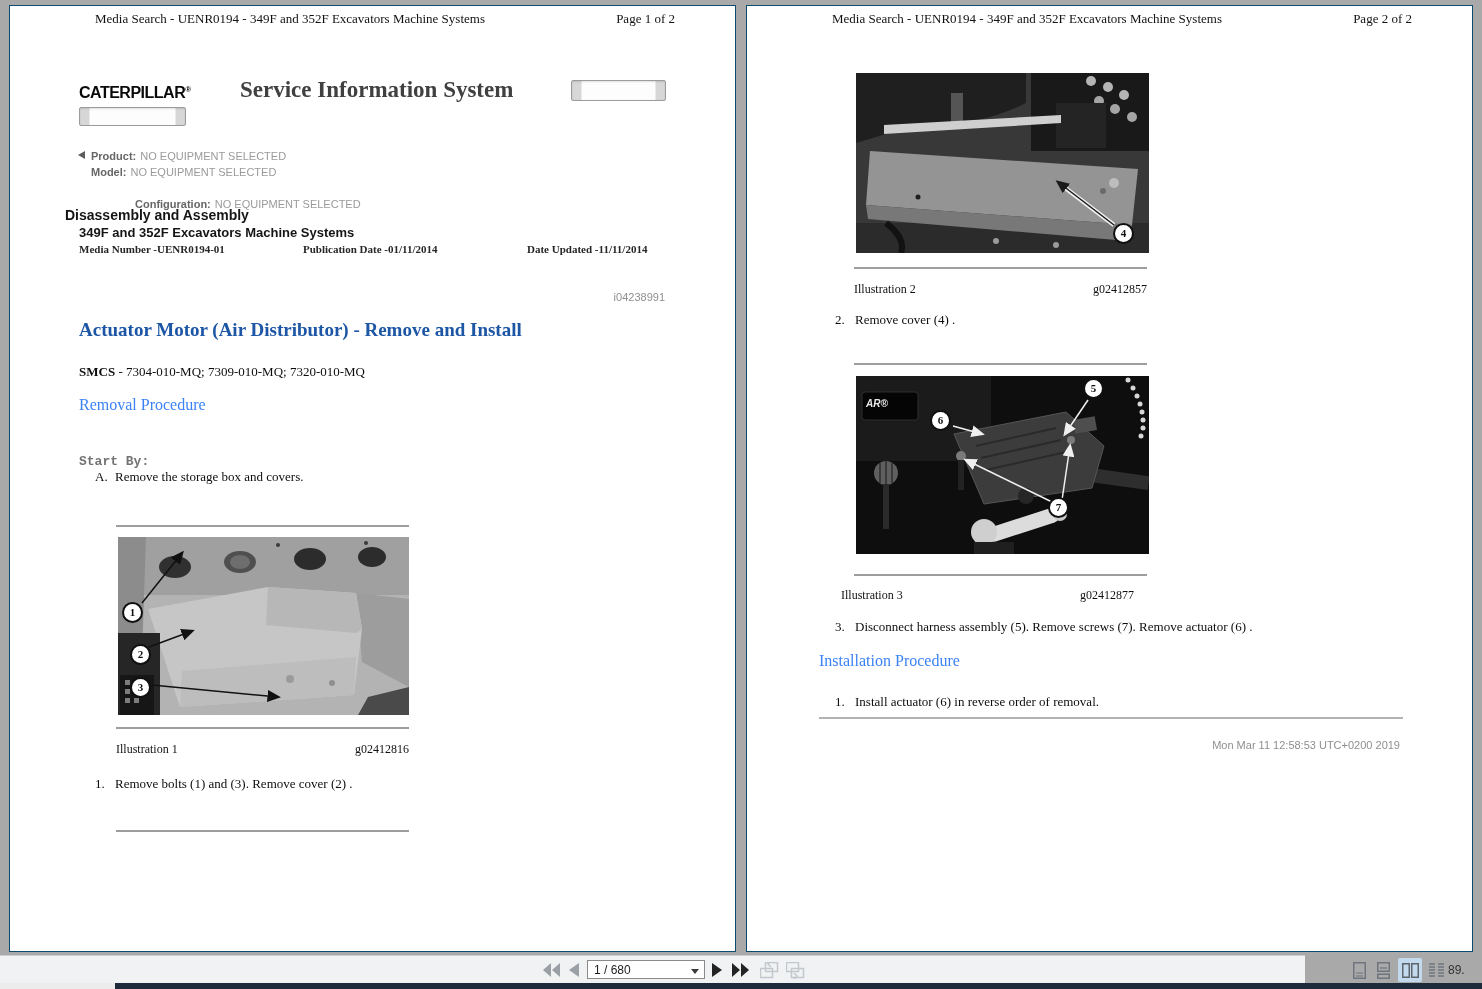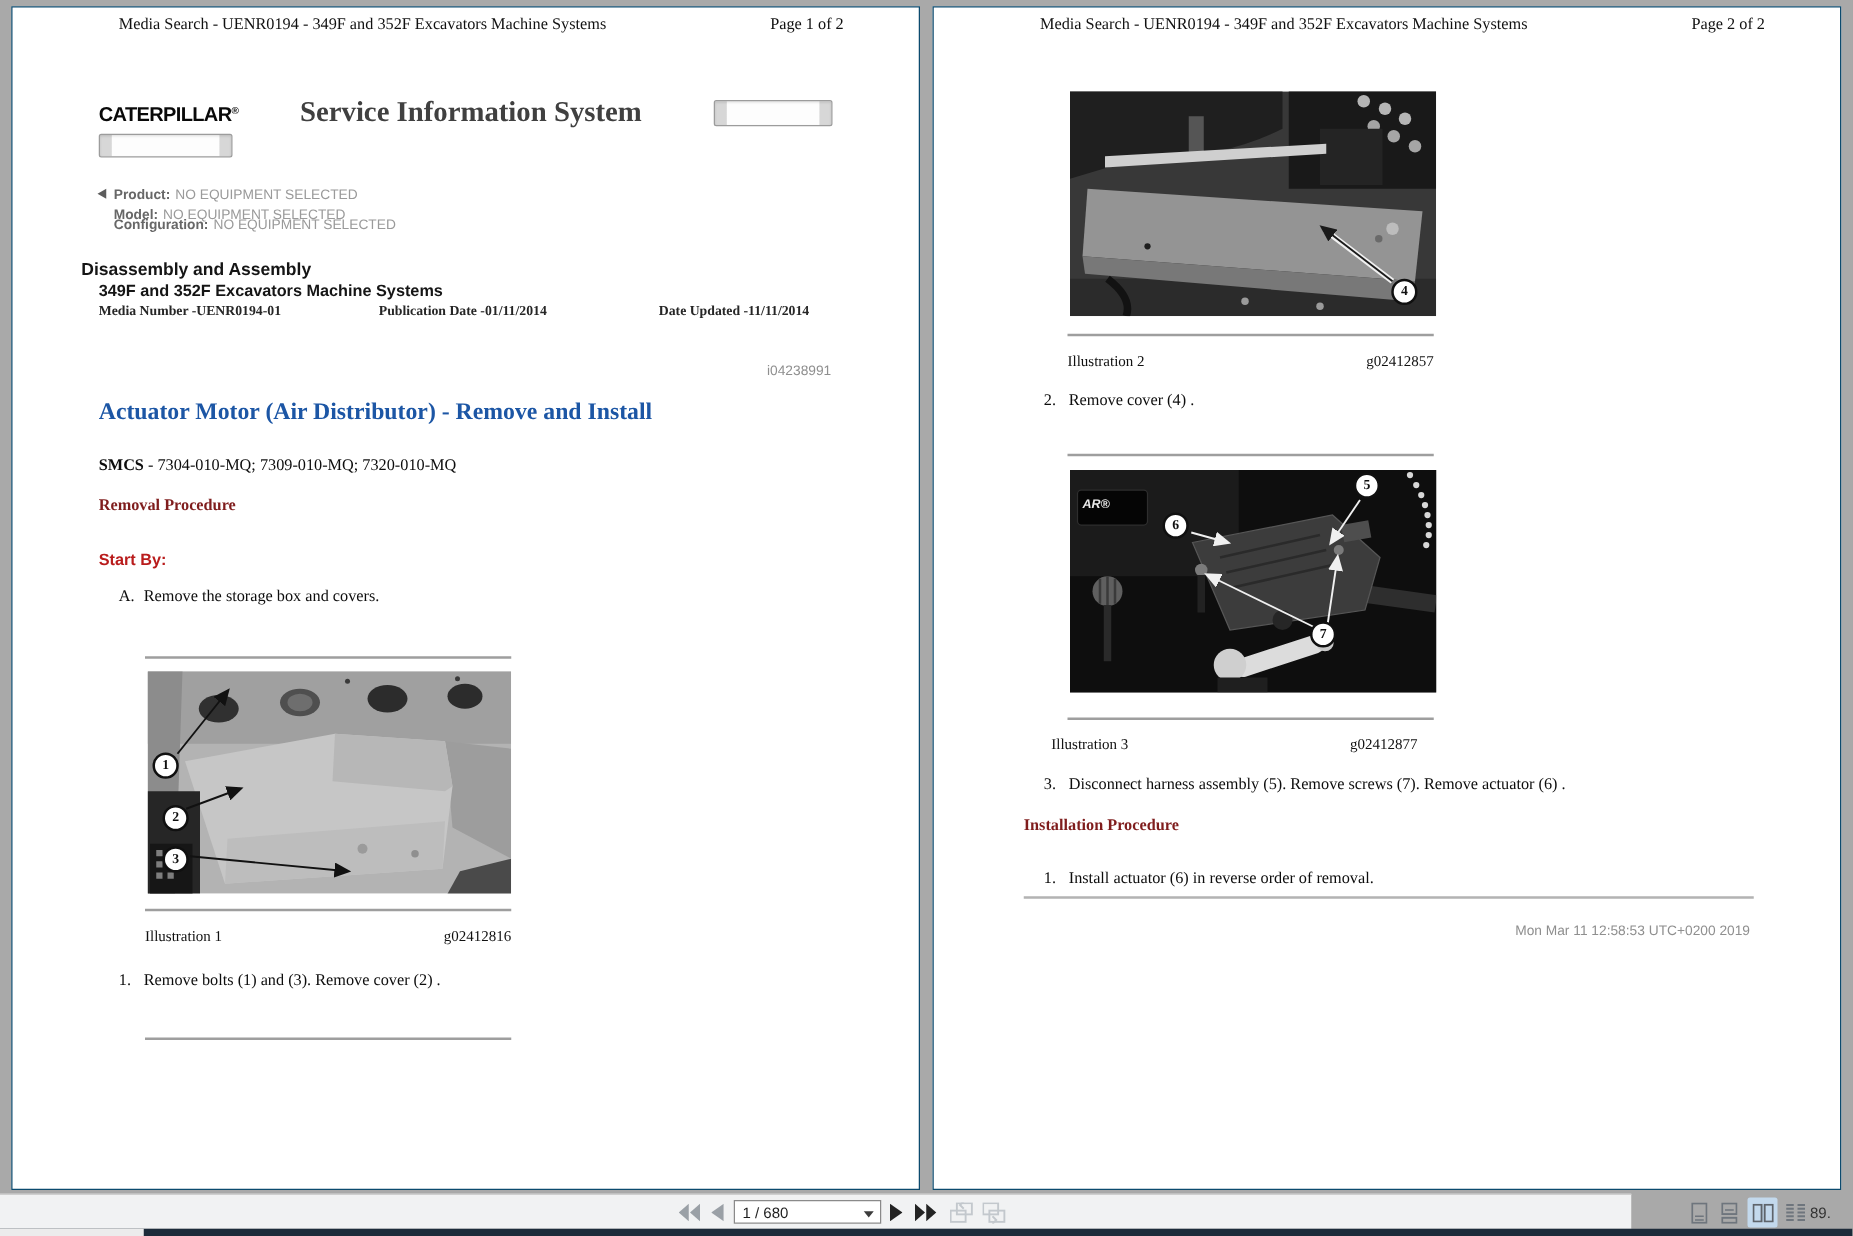--- a/index.html
+++ b/index.html
@@ -43,23 +43,23 @@
   .media-num  { left:0; }
   .pub-date   { left:224px; }
   .date-upd   { left:448px; }
   .icode { position:absolute; right:70px; top:285px; font-size:11px; color:#8f8f8f; }
 
   .main-heading { position:absolute; left:69px; top:313px; font-family:"Liberation Serif", serif;
                   font-weight:bold; font-size:19px; color:#1c56a5; }
   .smcs { position:absolute; left:69px; top:358px; font-family:"Liberation Serif", serif; font-size:13px; color:#0d0d0d; }
   .smcs b { font-weight:bold; }
   .section-heading { position:absolute; left:69px; font-family:"Liberation Serif", serif;
-                     font-weight:bold; font-size:13px; color:#7f1d1d; }
-  .startby { position:absolute; left:69px; top:434px; font-family:Liberation Sans, sans-serif;
-             font-weight:bold; font-size:13px; color:#b91c1c; }
+                     font-weight:normal; font-size:16px; color:#3b82f6; }
+  .startby { position:absolute; left:69px; top:448px; font-family:Liberation Mono, monospace;
+             font-weight:bold; font-size:13px; color:#737373; }
 
   .step { position:absolute; font-family:"Liberation Serif", serif; font-size:13px; color:#0d0d0d; white-space:nowrap; }
   .step .num { display:inline-block; width:20px; }
 
   .rule { position:absolute; height:2px; background:#9e9e9e; }
   .rule-wide { position:absolute; height:2px; background:#b3b3b3; }
 
   .photo { position:absolute; overflow:hidden; }
   .photo svg { position:absolute; left:0; top:0; }
   .callout { position:absolute; width:21px; height:21px; border-radius:50%; background:#fff;
@@ -105,21 +105,21 @@
     <div class="combo combo-right"></div>
     <div class="combo combo-left"></div>
 
     <div class="collapse-arrow"></div>
     <div class="equip-row" style="top:144px;">
       <span class="lbl">Product:</span><span class="val">NO EQUIPMENT SELECTED</span>
     </div>
     <div class="equip-row" style="top:160px;">
       <span class="lbl">Model:</span><span class="val">NO EQUIPMENT SELECTED</span>
     </div>
-    <div class="equip-row" style="top:168px;">
+    <div class="equip-row" style="top:192px;margin-left:44px;">
       <span class="lbl">Configuration:</span><span class="val">NO EQUIPMENT SELECTED</span>
     </div>
 
     <div class="doc-title1">Disassembly and Assembly</div>
     <div class="doc-title2">349F and 352F Excavators Machine Systems</div>
     <div class="media-row">
       <span class="media-num">Media Number -UENR0194-01</span>
       <span class="pub-date">Publication Date -01/11/2014</span>
       <span class="date-upd">Date Updated -11/11/2014</span>
     </div>

